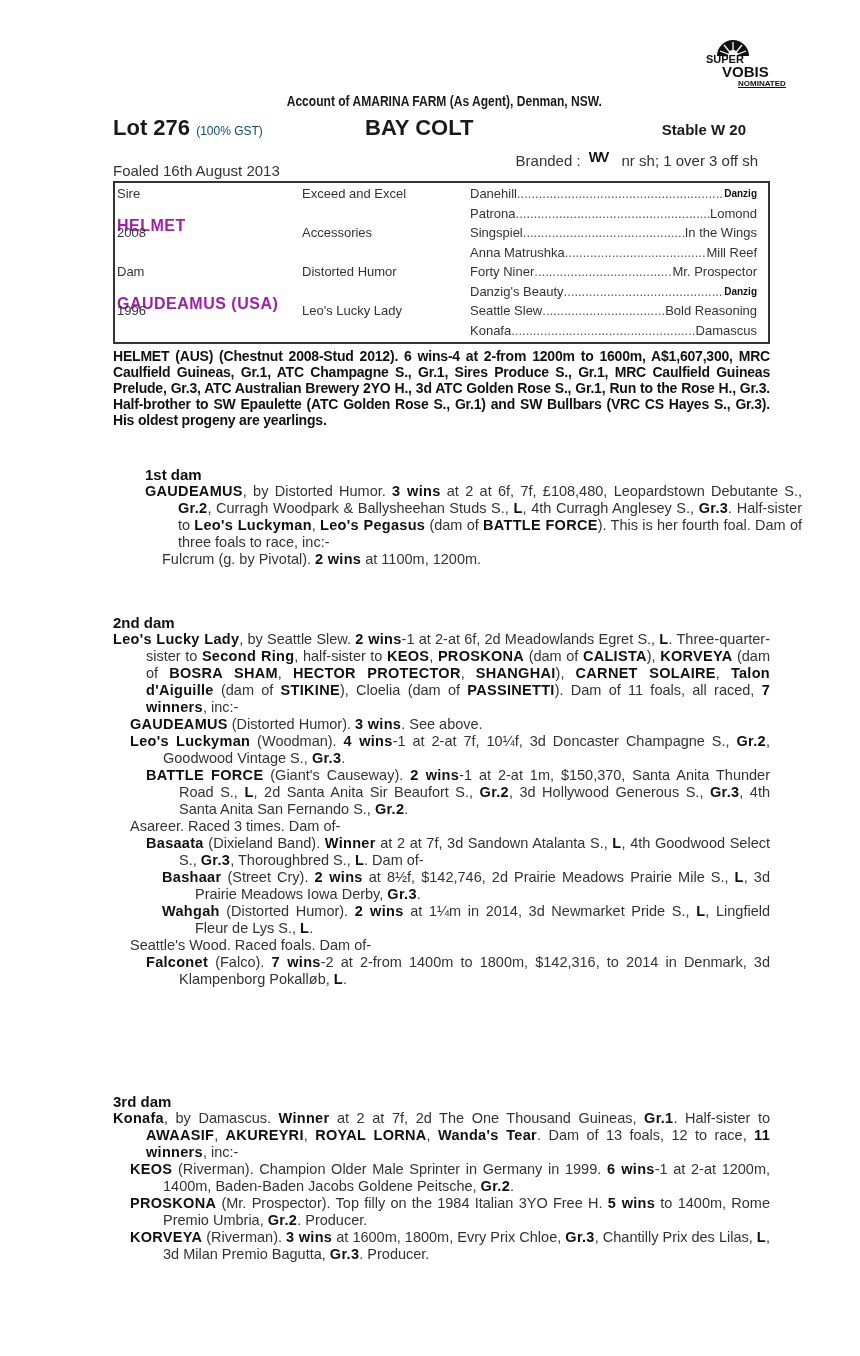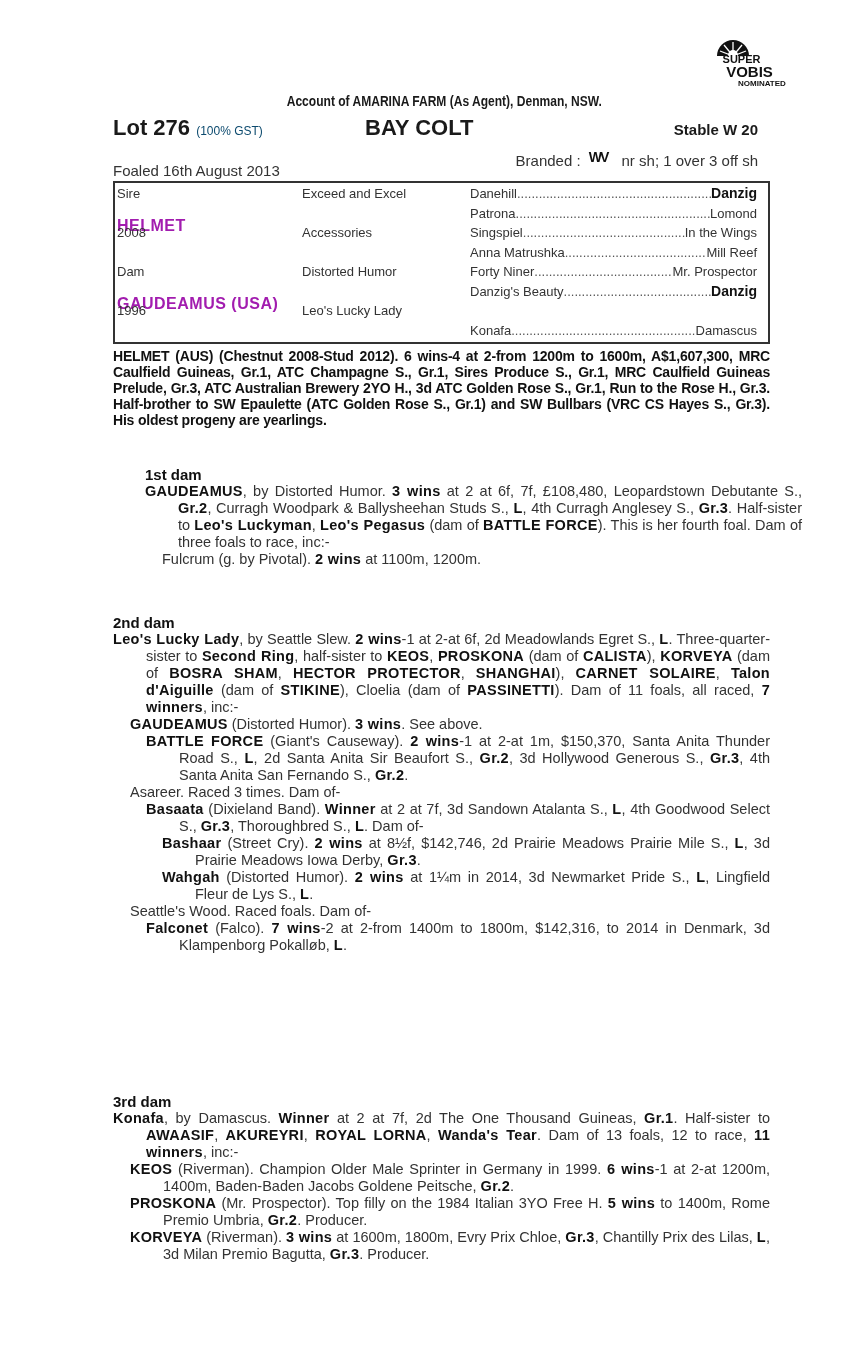--- a/index.html
+++ b/index.html
@@ -1,49 +1,49 @@
 <!DOCTYPE html>
 <html><head>
 <meta charset="utf-8">
 <style>
   html, body { margin: 0; padding: 0; background: #ffffff; }
   body { width: 860px; height: 1356px; position: relative; overflow: hidden;
          font-family: "Liberation Sans", sans-serif; color: #1a1a1a; }
   .page { position: absolute; left: 113px; top: 0; width: 657px; }
 
   
-  .logo { position: absolute; left: 689px; top: 36px; width: 88px; height: 62px; text-align: center; }
+  .logo { position: absolute; left: 689px; top: 36px; width: 88px; height: 62px; text-align: left; }
   .logo svg { display: block; margin: 0 auto; }
   .logo .l1 { font: bold 11px/11px "Liberation Sans", sans-serif; color:#111; margin-top:-2px; letter-spacing: 0px; }
   .logo .l2 { font: 900 15px/14px "Liberation Sans", sans-serif; color:#111; letter-spacing: 0px; }
-  .logo .l3 { font: bold 8px/9px "Liberation Sans", sans-serif; color:#111; }
+  .logo .l3 { font: bold 8px/9px "Liberation Sans", sans-serif; color:#111;text-decoration:underline; }
 
   .account { position: absolute; left: 0; top: 93px; width: 657px; text-align: center;
              font: bold 14px/16px "Liberation Sans", sans-serif; transform: scaleX(0.86); transform-origin: 53% 0; }
   .lotline { position: absolute; left: 0; top: 115px; width: 657px; height: 28px; }
   .lot { position: absolute; left: 0; top: 0; font: bold 22px/26px "Liberation Sans", sans-serif; }
   .gst { font: normal 12px/26px "Liberation Sans", sans-serif; color:#0c4a6e; }
   .colt { position: absolute; left: 252px; top: 0; font: bold 22px/26px "Liberation Sans", sans-serif; }
-  .stable { position: absolute; right: 12px; top: 4px; font: bold 15px/22px "Liberation Sans", sans-serif; }
+  .stable { position: absolute; right: 24px; top: 4px; font: bold 15px/22px "Liberation Sans", sans-serif; }
   .foaled { position: absolute; left: 0; top: 162px; font: 15px/18px "Liberation Sans", sans-serif; color:#333;text-align:center; }
   .branded { position: absolute; right: 12px; top: 150px; font: 15px/18px "Liberation Sans", sans-serif; color:#333; }
   .brandmark { display:inline-block; font: bold 14px/14px "Liberation Sans", sans-serif; color:#111; vertical-align: 4px; margin: 0 10px 0 4px; letter-spacing:-2px; }
 
   
   .ped { position: absolute; left: 0; top: 181px; width: 653px; height: 159px; border: 2px solid #333; }
   .ped .row { position: absolute; height: 19px; font: 13px/19px "Liberation Sans", sans-serif; color:#333; }
   .ped .c1 { position: absolute; left: 2px; }
   .ped .c1b { position: absolute; left: 2px; font: bold 16px/19px "Liberation Sans", sans-serif; color:#a21caf; letter-spacing: 0.5px; margin-top: 12px; }
   .ped .c2 { position: absolute; left: 187px; }
   .ped .c3 { position: absolute; left: 355px; width: 287px; display: flex; }
   .ped .c3 .nm { white-space: nowrap; }
   .ped .c3 .dots { flex: 1; overflow: hidden; white-space: nowrap; color:#555; }
   .ped .c3 .dots::after { content: "......................................................................................................................"; }
   .ped .c3 .sire { white-space: nowrap; }
-  .ped .c3 .sire.bold { font-weight: bold; color:#111; font-size: 14px; }
+  .ped .c3 .sire.bold { font-weight: bold; color:#111; font-size: 10px; }
 
   
   .summary { position: absolute; left: 0; top: 348px; width: 657px; font: bold 14px/16px "Liberation Sans", sans-serif;
              color:#111; text-align: justify; letter-spacing: -0.2px; }
 
   
   .sec { position: absolute; left: 0; width: 657px; }
   .sec h3 { margin: 0; font: bold 15px/17px "Liberation Sans", sans-serif; color:#111; }
   .entry { font: 14.5px/17px "Liberation Sans", sans-serif; color:#333; text-align: justify; }
   .entry b { color: #111; font-weight: bold; letter-spacing: 0.3px; }
@@ -139,20 +139,25 @@
         <span class="c1b">GAUDEAMUS (USA)</span>
         <span class="c3">
           <span class="nm">Danzig's Beauty</span>
           <span class="dots"></span>
           <span class="sire bold">Danzig</span>
         </span>
       </div>
       <div class="row" style="top: 118px; left: 0px; width: 100%;">
         <span class="c1">1996</span>
         <span class="c2">Leo's Lucky Lady</span>
+        <span class="c3">
+          <span class="nm">Seattle Slew</span>
+          <span class="dots"></span>
+          <span class="sire">Bold Reasoning</span>
+        </span>
       </div>
       <div class="row" style="top: 137.5px; left: 0px; width: 100%;">
         <span class="c3">
           <span class="nm">Konafa</span>
           <span class="dots"></span>
           <span class="sire">Damascus</span>
         </span>
       </div>
     </div>
 
@@ -161,20 +166,21 @@
   <div id="sections">
       <div class="sec" style="top: 466px; margin-left: 32px;">
         <h3>1st dam</h3>
         <div class="entry last l0"><b>GAUDEAMUS</b><span>, by Distorted Humor. </span><b>3 wins</b><span> at 2 at 6f, 7f, £108,480, Leopardstown Debutante S., </span><b>Gr.2</b><span>, Curragh Woodpark &amp; Ballysheehan Studs S., </span><b>L</b><span>, 4th Curragh Anglesey S., </span><b>Gr.3</b><span>. Half-sister to </span><b>Leo's Luckyman</b><span>, </span><b>Leo's Pegasus</b><span> (dam of </span><b>BATTLE FORCE</b><span>). This is her fourth foal. Dam of three foals to race, inc:-</span></div>
         <div class="entry last l1"><span>Fulcrum (g. by Pivotal). </span><b>2 wins</b><span> at 1100m, 1200m.</span></div>
       </div>
       <div class="sec" style="top: 614px;">
         <h3>2nd dam</h3>
         <div class="entry last l0"><b>Leo's Lucky Lady</b><span>, by Seattle Slew. </span><b>2 wins</b><span>-1 at 2-at 6f, 2d Meadowlands Egret S., </span><b>L</b><span>. Three-quarter-sister to </span><b>Second Ring</b><span>, half-sister to </span><b>KEOS</b><span>, </span><b>PROSKONA</b><span> (dam of </span><b>CALISTA</b><span>), </span><b>KORVEYA</b><span> (dam of </span><b>BOSRA SHAM</b><span>, </span><b>HECTOR PROTECTOR</b><span>, </span><b>SHANGHAI</b><span>), </span><b>CARNET SOLAIRE</b><span>, </span><b>Talon d'Aiguille</b><span> (dam of </span><b>STIKINE</b><span>), Cloelia (dam of </span><b>PASSINETTI</b><span>). Dam of 11 foals, all raced, </span><b>7 winners</b><span>, inc:-</span></div>
         <div class="entry last l1"><b>GAUDEAMUS</b><span> (Distorted Humor). </span><b>3 wins</b><span>. See above.</span></div>
+        <div class="entry last l1"><b>Leo's Luckyman</b><span> (Woodman). </span><b>4 wins</b><span>-1 at 2-at 7f, 10¼f, 3d Doncaster Champagne S., </span><b>Gr.2</b><span>, Goodwood Vintage S., </span><b>Gr.3</b><span>.</span></div>
         <div class="entry last l2"><b>BATTLE FORCE</b><span> (Giant's Causeway). </span><b>2 wins</b><span>-1 at 2-at 1m, $150,370, Santa Anita Thunder Road S., </span><b>L</b><span>, 2d Santa Anita Sir Beaufort S., </span><b>Gr.2</b><span>, 3d Hollywood Generous S., </span><b>Gr.3</b><span>, 4th Santa Anita San Fernando S., </span><b>Gr.2</b><span>.</span></div>
         <div class="entry last l1"><span>Asareer. Raced 3 times. Dam of-</span></div>
         <div class="entry last l2"><b>Basaata</b><span> (Dixieland Band). </span><b>Winner</b><span> at 2 at 7f, 3d Sandown Atalanta S., </span><b>L</b><span>, 4th Goodwood Select S., </span><b>Gr.3</b><span>, Thoroughbred S., </span><b>L</b><span>. Dam of-</span></div>
         <div class="entry last l3"><b>Bashaar</b><span> (Street Cry). </span><b>2 wins</b><span> at 8½f, $142,746, 2d Prairie Meadows Prairie Mile S., </span><b>L</b><span>, 3d Prairie Meadows Iowa Derby, </span><b>Gr.3</b><span>.</span></div>
         <div class="entry last l3"><b>Wahgah</b><span> (Distorted Humor). </span><b>2 wins</b><span> at 1¼m in 2014, 3d Newmarket Pride S., </span><b>L</b><span>, Lingfield Fleur de Lys S., </span><b>L</b><span>.</span></div>
         <div class="entry last l1"><span>Seattle's Wood. Raced foals. Dam of-</span></div>
         <div class="entry last l2"><b>Falconet</b><span> (Falco). </span><b>7 wins</b><span>-2 at 2-from 1400m to 1800m, $142,316, to 2014 in Denmark, 3d Klampenborg Pokalløb, </span><b>L</b><span>.</span></div>
       </div>
       <div class="sec" style="top: 1093px;">
         <h3>3rd dam</h3>

